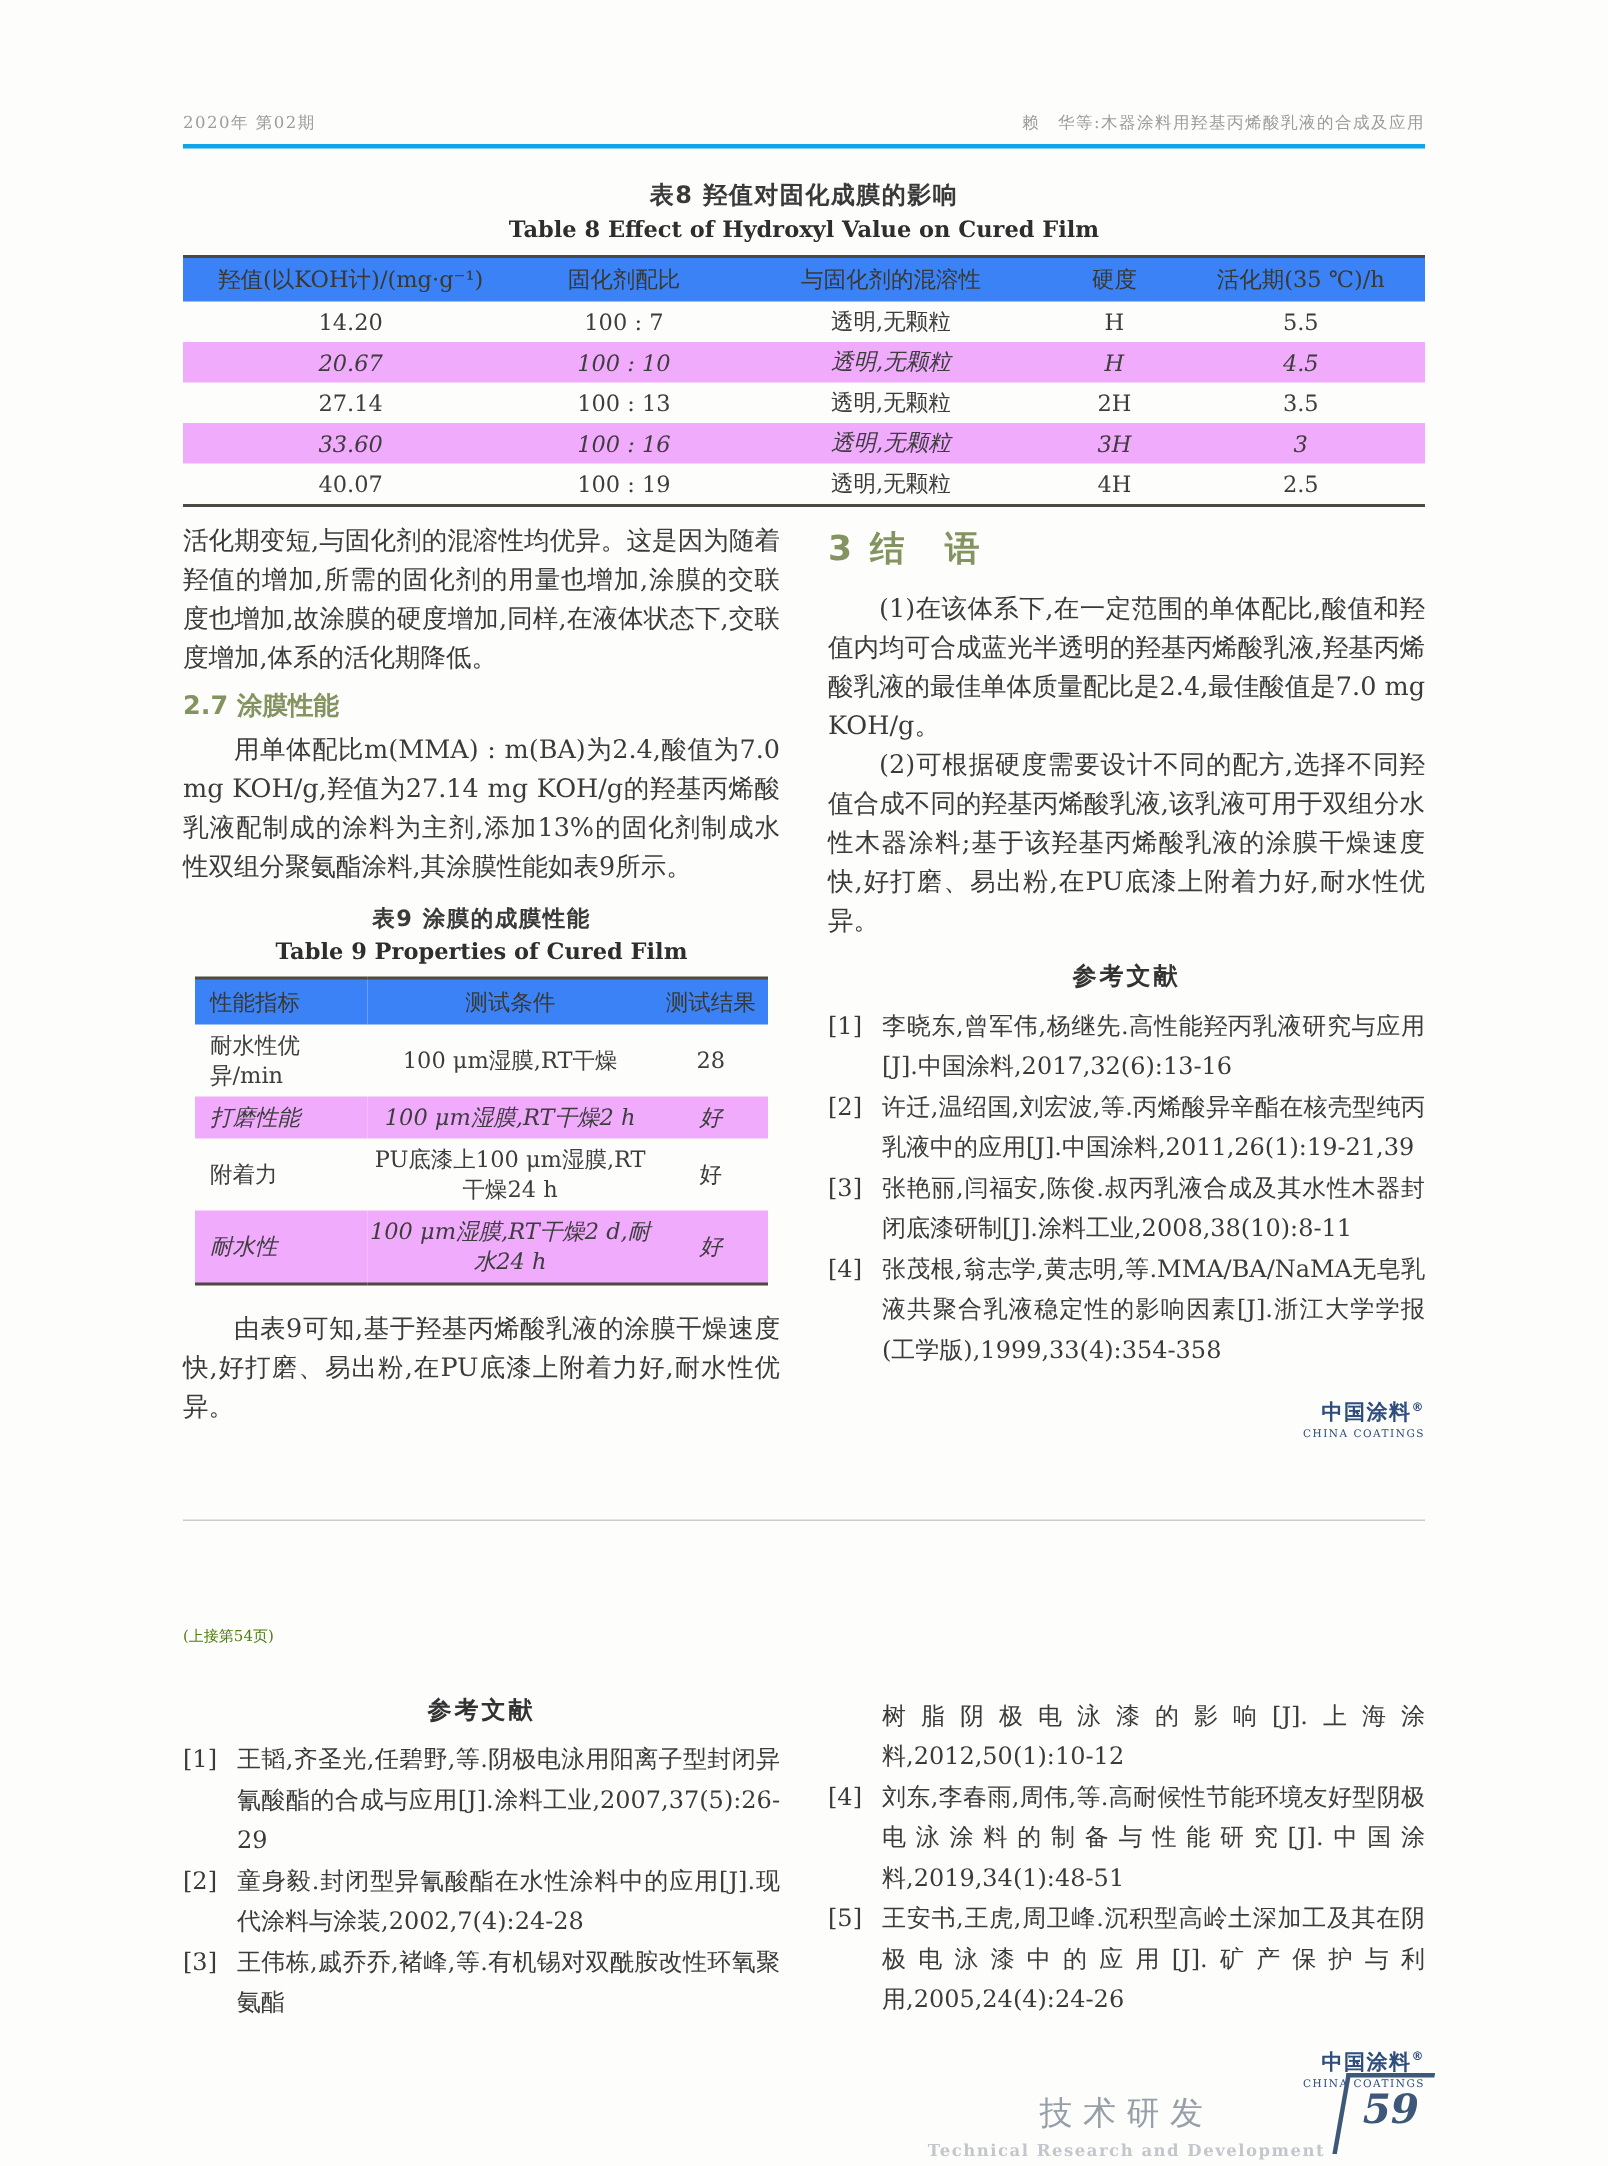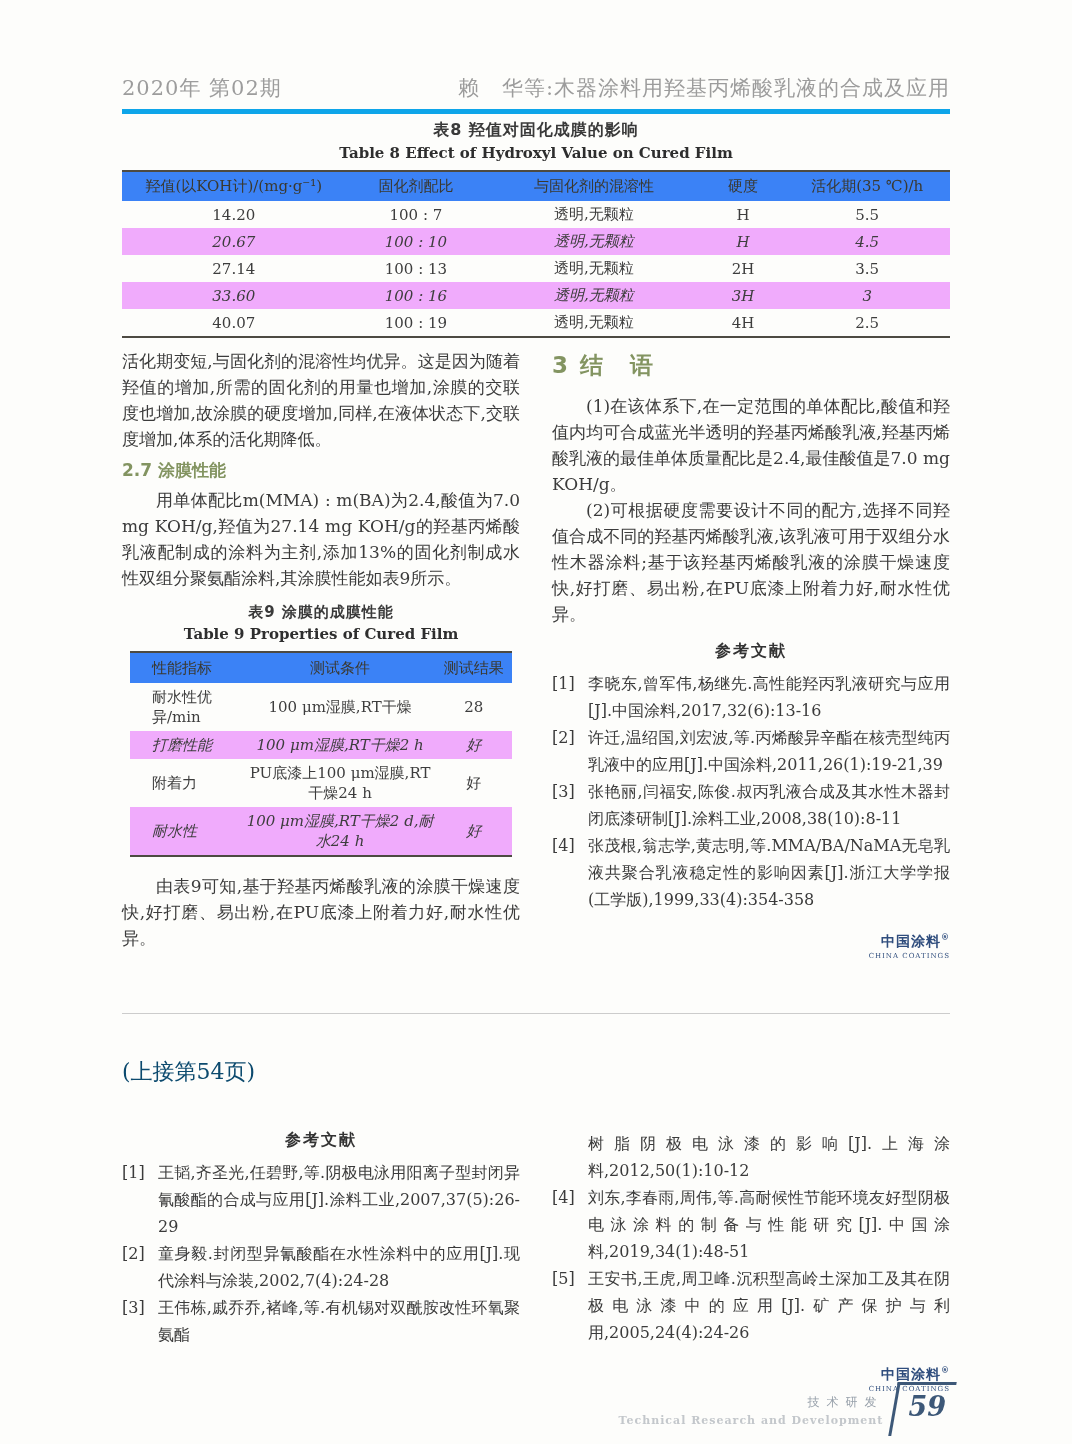--- a/index.html
+++ b/index.html
@@ -7,22 +7,22 @@
   .sheet {
     position:relative; width:1072px; height:1444px; margin:0 auto;
     background:#fdfdfb; color:#3d3d3d;
     font-family:"DejaVu Serif","Liberation Serif",serif;
     overflow:hidden;
   }
   
   .runhead {
     position:absolute; top:74px; left:122px; width:828px;
     display:flex; justify-content:space-between; align-items:flex-end;
-    font-size:21px; color:#9c9c9c; letter-spacing:1px;
-    border-bottom:5px solid #0ea5e9; padding-bottom:7px;
+    font-size:11px; color:#9c9c9c; letter-spacing:1px;
+    border-bottom:3px solid #0ea5e9; padding-bottom:7px;
   }
   
   .tbl-title-zh {
     text-align:center; font-family:"DejaVu Sans","Liberation Sans",sans-serif;
     font-weight:bold; font-size:16px; color:#3a3a3a; letter-spacing:1px;
   }
   .tbl-title-en {
     text-align:center; font-weight:bold; font-size:15px; color:#2e2e2e;
     margin-top:3px; margin-bottom:8px;
   }
@@ -45,53 +45,53 @@
     font-family:"DejaVu Sans","Liberation Sans",sans-serif;
     color:#839461; font-weight:bold; font-size:17px; margin:7px 0 5px 0;
   }
   .sec-h1 {
     font-family:"DejaVu Sans","Liberation Sans",sans-serif;
     color:#839461; font-weight:bold; font-size:23px; letter-spacing:2px;
     margin:2px 0 12px 0;
   }
   #table9-wrap { width:382px; margin:12px auto 6px auto; }
   #table9 td, #table9 th { font-size:15px; line-height:20px; }
-  #table9 th:first-child, #table9 td:first-child { text-align:left; padding-left:22px; width:30%; }
+  #table9 th:first-child, #table9 td:first-child { text-align:left; padding-left:10px; width:30%; }
   #table9 th:nth-child(2), #table9 td:nth-child(2) { width:50%; }
   #table9 th:nth-child(3), #table9 td:nth-child(3) { width:20%; }
   
   .refs-title {
     text-align:center; font-family:"DejaVu Sans","Liberation Sans",sans-serif;
     font-weight:bold; font-size:16px; letter-spacing:2px; margin:14px 0 8px 0; color:#333;
   }
   .ref { display:flex; font-size:16px; line-height:27px; color:#3b3b3b; }
   .ref .num { width:36px; flex:none; }
   .ref .txt { flex:1; text-align:justify; }
   
   .logo { text-align:right; margin-top:20px; }
   .logo .zh {
     font-family:"DejaVu Sans","Liberation Sans",sans-serif;
     font-weight:bold; font-size:14px; color:#2f4d7d; letter-spacing:1px;
   }
   .logo .reg { font-size:8px; vertical-align:super; color:#2f4d7d; }
   .logo .en { font-size:7px; color:#2f4d7d; letter-spacing:1px; margin-top:1px; }
   
   .divider { position:absolute; top:1013px; left:122px; width:828px; border-top:1px solid #cccccc; }
-  .cont-note { position:absolute; top:1057px; left:122px; font-size:22px; color:#0c4a6e; }
+  .cont-note { position:absolute; top:1084px; left:122px; font-size:10px; color:#4d7c0f; }
   .bottom-refs { position:absolute; top:1130px; left:122px; width:828px; display:flex; gap:32px; }
   .bottom-refs .refs-title { margin-top:0; }
   
   .footer {
     position:absolute; top:1382px; right:120px;
     display:flex; align-items:flex-start; gap:10px;
   }
   .footer .labels { text-align:right; padding-top:12px; }
   .footer .f-zh {
     font-family:"DejaVu Sans","Liberation Sans",sans-serif;
-    font-size:12px; color:#97a0aa; letter-spacing:7px;
+    font-size:22px; color:#97a0aa; letter-spacing:7px;text-align:center;
   }
   .footer .f-en { font-size:11px; color:#c3c7cb; letter-spacing:1px; margin-top:3px;font-weight:bold; }
   .pagenum {
     border-left:3px solid #3d5878; border-top:3px solid #3d5878;
     transform:skewX(-10deg);
     padding:6px 6px 14px 12px;
   }
   .pagenum .n {
     display:inline-block; transform:skewX(10deg);
     font-style:italic; font-weight:bold; font-size:27px; color:#3d5878;

